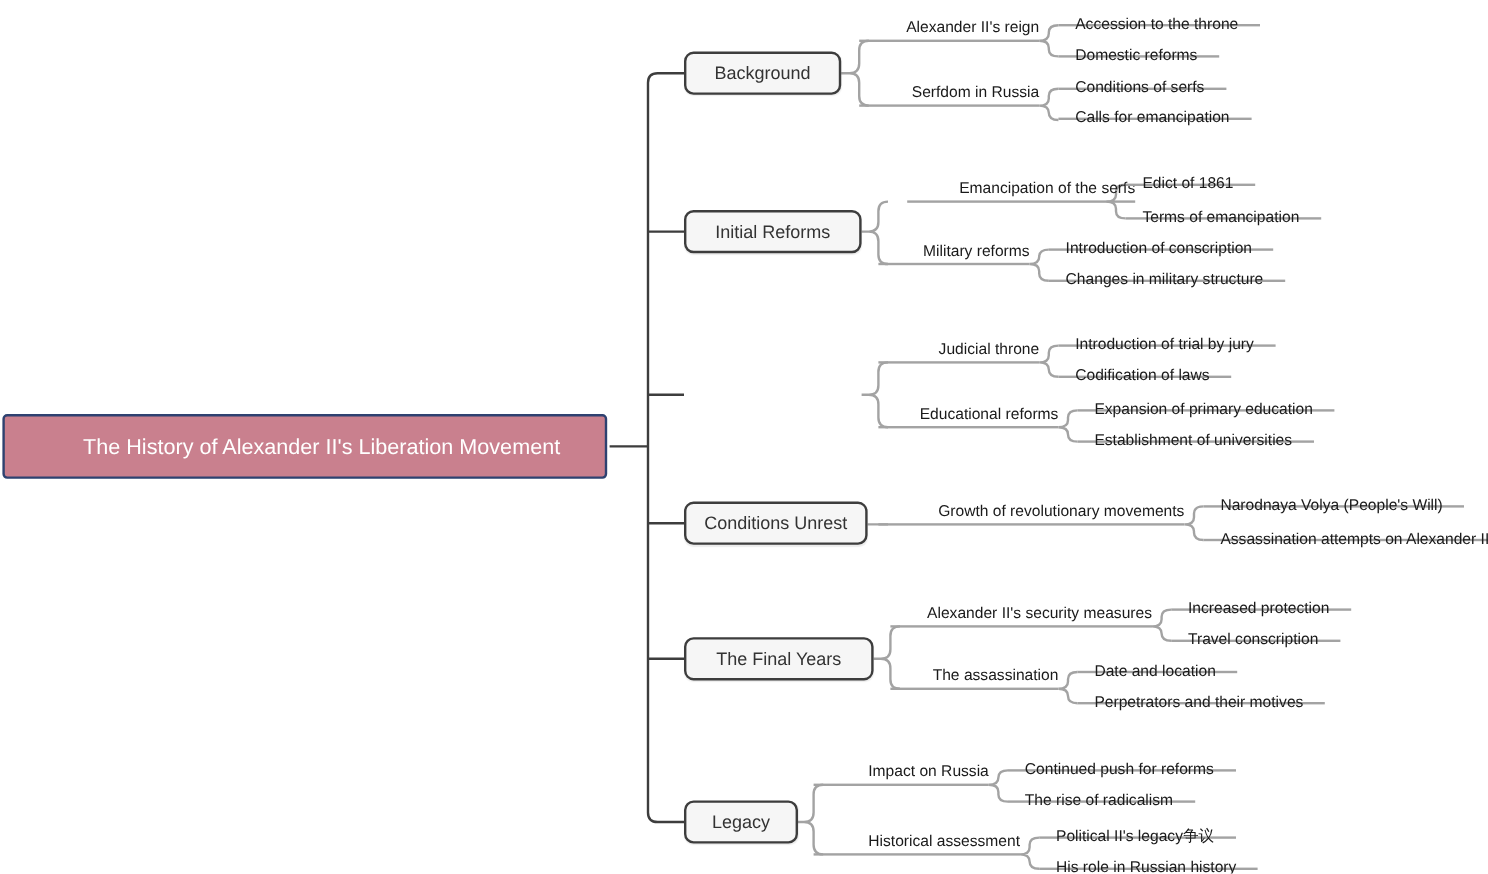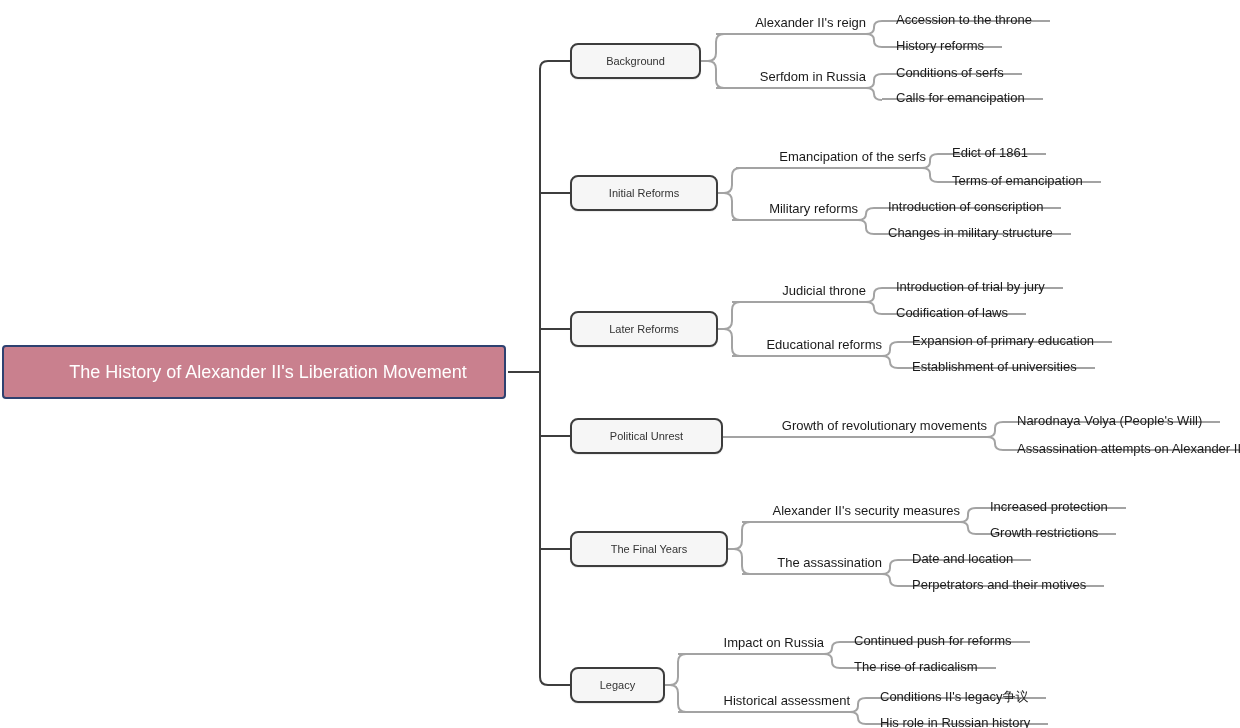--- a/index.html
+++ b/index.html
@@ -26,21 +26,21 @@
     font-size: 18px;
     display: flex; align-items: center; justify-content: center;
     white-space: nowrap;
     padding-left: 28px;
   }
   .topic {
     background: var(--topic-fill, #f6f6f6);
     border: 2px solid var(--topic-border, #3d3d3d);
     border-radius: 8px;
     color: var(--topic-text, #333333);
-    font-size: 11px;
+    font-size: 15px;
     display: flex; align-items: center; justify-content: center;
     white-space: nowrap;
     box-shadow: 0 1px 1px rgba(0,0,0,0.08);
   }
   .sub, .leaf {
     height: 22px;
     line-height: 19px;
     font-size: 13px;
     color: var(--node-text, #1a1a1a);
     border-bottom: 2px solid var(--connector-light, #a3a3a3);
@@ -94,57 +94,56 @@
          M 824 654 Q 832 654 832 648 V 648 Q 832 642 840 642
          M 824 654 Q 832 654 832 660 V 662 Q 832 668 840 668
          M 850 712 Q 858 712 858 706 V 704 Q 858 698 866 698
          M 850 712 Q 858 712 858 718 V 718 Q 858 724 866 724"></path>
   </svg>
 
   <div class="node root" style="left:2px; top:345px; width:504px; height:54px">The History of Alexander II's Liberation Movement</div>
 
   <div class="node topic" style="left:570px; top:43px;  width:131px; height:36px">Background</div>
   <div class="node topic" style="left:570px; top:175px; width:148px; height:36px">Initial Reforms</div>
-  <div class="node topic" style="left:570px; top:311px; width:148px; height:36px">Later Reforms</div>
-  <div class="node topic" style="left:570px; top:418px; width:153px; height:36px">Political Unrest</div>
+  <div class="node topic" style="left:570px; top:418px; width:153px; height:36px">Conditions Unrest</div>
   <div class="node topic" style="left:570px; top:531px; width:158px; height:36px">The Final Years</div>
   <div class="node topic" style="left:570px; top:667px; width:95px;  height:36px">Legacy</div>
 
   <div class="node sub" style="left:716px; top:13px; width:150px">Alexander II's reign</div>
   <div class="node sub" style="left:716px; top:67px; width:150px">Serfdom in Russia</div>
   <div class="node leaf" style="left:882px; top:0px">Accession to the throne</div>
-  <div class="node leaf" style="left:882px; top:26px">History reforms</div>
+  <div class="node leaf" style="left:882px; top:26px">Domestic reforms</div>
   <div class="node leaf" style="left:882px; top:53px">Conditions of serfs</div>
   <div class="node leaf" style="left:882px; top:78px">Calls for emancipation</div>
 
-  <div class="node sub" style="left:736px; top:147px; width:190px">Emancipation of the serfs</div>
+  <div class="node sub" style="left:756px; top:147px; width:190px">Emancipation of the serfs</div>
   <div class="node sub" style="left:732px; top:199px; width:126px">Military reforms</div>
   <div class="node leaf" style="left:938px; top:133px">Edict of 1861</div>
   <div class="node leaf" style="left:938px; top:161px">Terms of emancipation</div>
   <div class="node leaf" style="left:874px; top:187px">Introduction of conscription</div>
   <div class="node leaf" style="left:874px; top:213px">Changes in military structure</div>
 
   <div class="node sub" style="left:732px; top:281px; width:134px">Judicial throne</div>
   <div class="node sub" style="left:732px; top:335px; width:150px">Educational reforms</div>
   <div class="node leaf" style="left:882px; top:267px">Introduction of trial by jury</div>
   <div class="node leaf" style="left:882px; top:293px">Codification of laws</div>
   <div class="node leaf" style="left:898px; top:321px">Expansion of primary education</div>
   <div class="node leaf" style="left:898px; top:347px">Establishment of universities</div>
 
   <div class="node sub" style="left:732px; top:416px; width:255px">Growth of revolutionary movements</div>
   <div class="node leaf" style="left:1003px; top:401px">Narodnaya Volya (People's Will)</div>
   <div class="node leaf" style="left:1003px; top:429px">Assassination attempts on Alexander II</div>
 
   <div class="node sub" style="left:742px; top:501px; width:218px">Alexander II's security measures</div>
   <div class="node sub" style="left:742px; top:553px; width:140px">The assassination</div>
   <div class="node leaf" style="left:976px; top:487px">Increased protection</div>
-  <div class="node leaf" style="left:976px; top:513px">Growth restrictions</div>
+  <div class="node leaf" style="left:976px; top:513px">Travel conscription</div>
   <div class="node leaf" style="left:898px; top:539px">Date and location</div>
   <div class="node leaf" style="left:898px; top:565px">Perpetrators and their motives</div>
 
   <div class="node sub" style="left:678px; top:633px; width:146px">Impact on Russia</div>
   <div class="node sub" style="left:678px; top:691px; width:172px">Historical assessment</div>
   <div class="node leaf" style="left:840px; top:621px">Continued push for reforms</div>
   <div class="node leaf" style="left:840px; top:647px">The rise of radicalism</div>
-  <div class="node leaf" style="left:866px; top:677px">Conditions II's legacy争议</div>
+  <div class="node leaf" style="left:866px; top:677px">Political II's legacy争议</div>
   <div class="node leaf" style="left:866px; top:703px">His role in Russian history</div>
 
 </div>
 
 </body></html>

